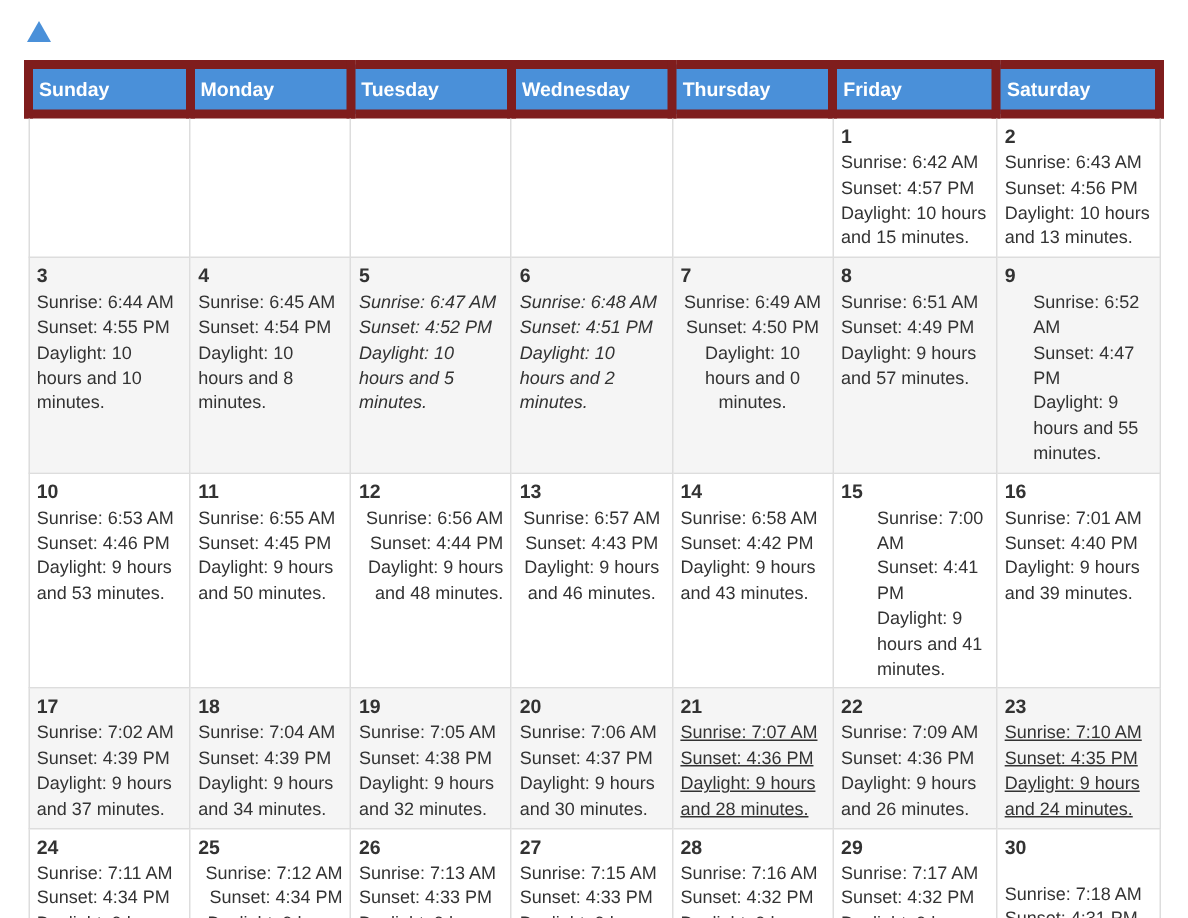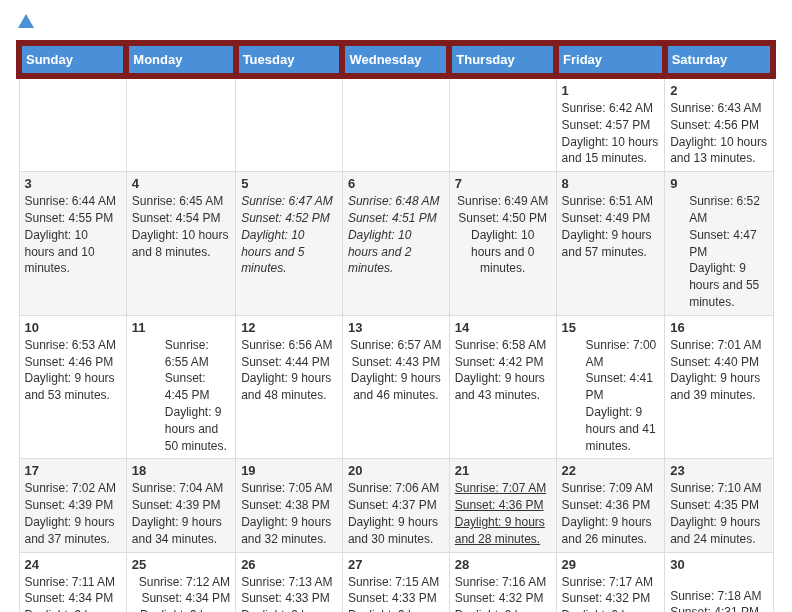--- a/index.html
+++ b/index.html
@@ -184,27 +184,27 @@
       </tr>
       <tr>
         <td>
           <span class="day-num">10</span>
           <div class="day-info" style="white-space: pre-line;">Sunrise: 6:53 AM
 Sunset: 4:46 PM
 Daylight: 9 hours and 53 minutes.</div>
         </td>
         <td>
           <span class="day-num">11</span>
-          <div class="day-info" style="white-space: pre-line; margin-left: 33px;">Sunrise: 6:55 AM
+          <div class="day-info" style="white-space: pre-line;">Sunrise: 6:55 AM
 Sunset: 4:45 PM
 Daylight: 9 hours and 50 minutes.</div>
         </td>
         <td>
           <span class="day-num">12</span>
-          <div class="day-info" style="white-space: pre-line;">Sunrise: 6:56 AM
+          <div class="day-info" style="white-space: pre-line; text-align: right;">Sunrise: 6:56 AM
 Sunset: 4:44 PM
 Daylight: 9 hours and 48 minutes.</div>
         </td>
         <td>
           <span class="day-num">13</span>
           <div class="day-info" style="white-space: pre-line; text-align: center;">Sunrise: 6:57 AM
 Sunset: 4:43 PM
 Daylight: 9 hours and 46 minutes.</div>
         </td>
         <td>
@@ -258,21 +258,21 @@
 Daylight: 9 hours and 28 minutes.</div>
         </td>
         <td>
           <span class="day-num">22</span>
           <div class="day-info" style="white-space: pre-line;">Sunrise: 7:09 AM
 Sunset: 4:36 PM
 Daylight: 9 hours and 26 minutes.</div>
         </td>
         <td>
           <span class="day-num">23</span>
-          <div class="day-info" style="white-space: pre-line;">Sunrise: 7:10 AM
+          <div class="day-info" style="white-space: pre-line; text-decoration: underline;">Sunrise: 7:10 AM
 Sunset: 4:35 PM
 Daylight: 9 hours and 24 minutes.</div>
         </td>
       </tr>
       <tr>
         <td>
           <span class="day-num">24</span>
           <div class="day-info" style="white-space: pre-line;">Sunrise: 7:11 AM
 Sunset: 4:34 PM
 Daylight: 9 hours and 23 minutes.</div>

